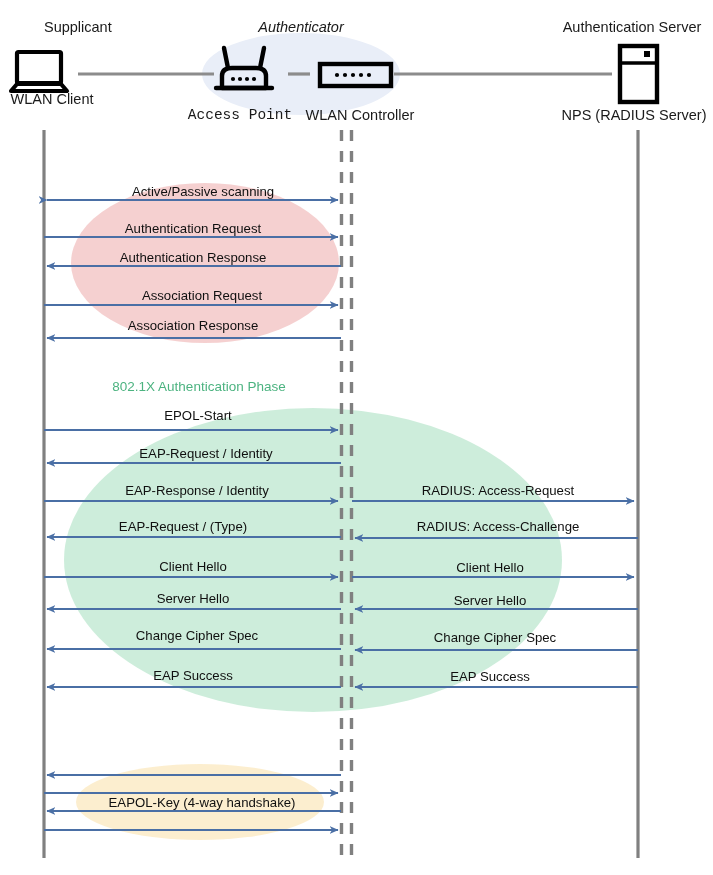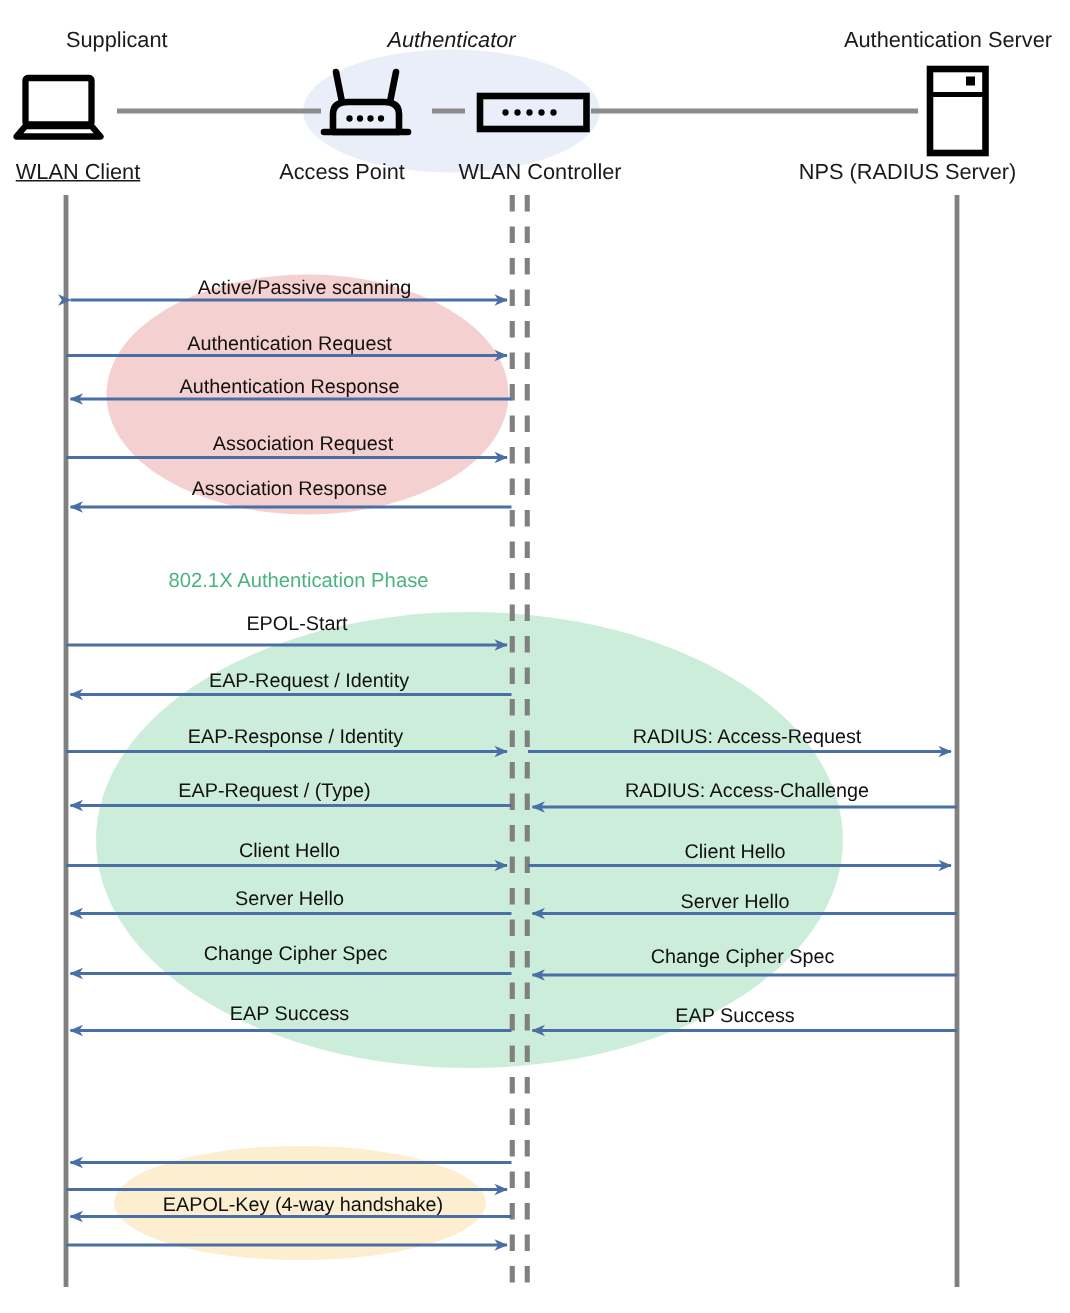--- a/index.html
+++ b/index.html
@@ -158,27 +158,27 @@
       <line x1="44" y1="830" x2="338" y2="830" marker-end="url(#ahR)"></line>
     </g>
   </svg>
 
   <div class="txt node-title" style="left:44px; top:20px;">Supplicant</div>
 
   <div class="txt node-title centered" style="left:301px; top:20px;font-style:italic;">Authenticator</div>
 
   <div class="txt node-title centered" style="left:632px; top:20px;">Authentication Server</div>
 
-  <div class="txt node-sublabel centered" style="left:52px; top:108px;text-decoration:underline;">WLAN Client</div>
-
-  <div class="txt node-sublabel centered" style="left:228px; top:108px;">Access Point</div>
+  <div class="txt node-sublabel centered" style="left:52px; top:92px;">WLAN Client</div>
+
+  <div class="txt node-sublabel centered" style="left:240px; top:108px;font-family:Liberation Mono, monospace;">Access Point</div>
 
   <div class="txt node-sublabel centered" style="left:360px; top:108px;">WLAN Controller</div>
 
-  <div class="txt node-sublabel centered" style="left:605px; top:108px;">NPS (RADIUS Server)</div>
+  <div class="txt node-sublabel centered" style="left:634px; top:108px;">NPS (RADIUS Server)</div>
 
 
   <div class="txt phase-label phase-green centered" style="left:199px; top:378px;">802.1X Authentication Phase</div>
 
 
   <div class="txt msg centered" style="left:203px; top:185px;">Active/Passive scanning</div>
   <div class="txt msg centered" style="left:193px; top:222px;">Authentication Request</div>
   <div class="txt msg centered" style="left:193px; top:251px;">Authentication Response</div>
   <div class="txt msg centered" style="left:202px; top:289px;">Association Request</div>
   <div class="txt msg centered" style="left:193px; top:319px;">Association Response</div>

